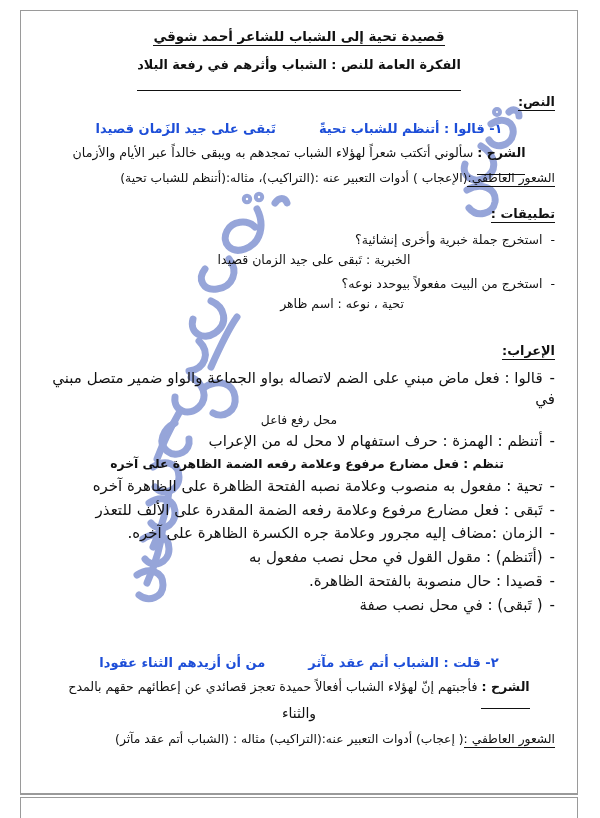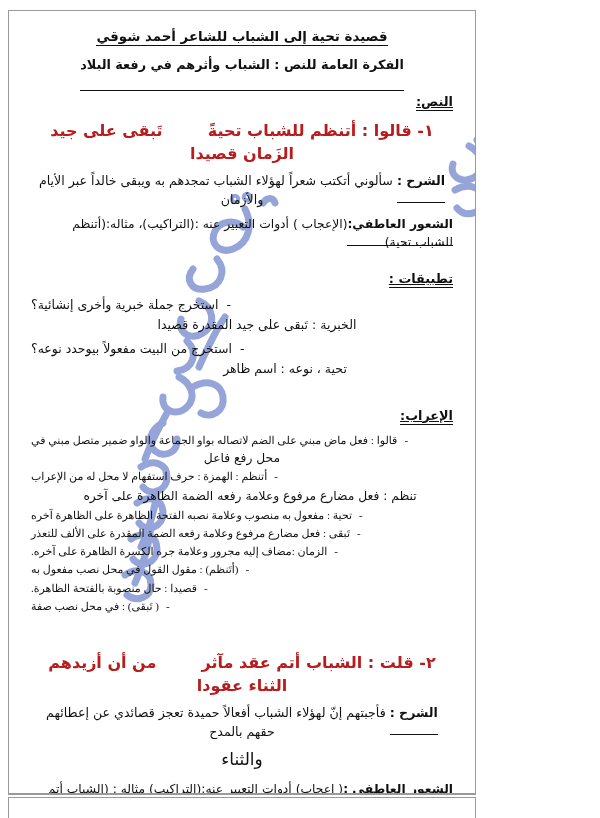--- a/index.html
+++ b/index.html
@@ -19,22 +19,22 @@
   .doc-viewport {
     position: relative;
     width: 600px;
     height: 818px;
     background: #ffffff;
   }
 
   
   .page {
     position: absolute;
-    left: 8px;
-    width: 468px;
+    left: 20px;
+    width: 558px;
     background: #ffffff;
     border: 1px solid #9a9a9a;
     box-sizing: border-box;
     overflow: hidden;
   }
   .page-one {
     top: 10px;
     height: 785px;
     border-bottom-width: 2px;
   }
@@ -91,95 +91,94 @@
   }
   .subtitle-line .u {
     border-bottom: 1.3px solid #111111;
     padding-bottom: 18px;
   }
 
   .section-head {
     font-weight: bold;
     font-size: 12.8px;
     margin: 18px 0 7px 0;
-    text-decoration: underline;
   }
   .section-head .u {
     border-bottom: 1.3px solid #111111;
     padding-bottom: 1px;
   }
 
   .verse {
-    color: #b91c1c;
-    font-weight: bold;
-    font-size: 16px;
+    color: #1d4ed8;
+    font-weight: bold;
+    font-size: 13px;
     text-align: center;
     margin: 4px 0 6px 0;
     letter-spacing: 0.1px;
   }
   .verse .hemistich-gap { display: inline-block; width: 34px; }
 
   .sharh {
     text-align: center;
     font-size: 12.6px;
     margin: 3px 0 6px 0;
   }
   .sharh .lbl {
     font-weight: bold;
     border-bottom: 1.2px solid #111111;
     padding-bottom: 14px;
   }
   .sharh-cont {
     text-align: center;
-    font-size: 17px;
+    font-size: 14px;
     margin: 0 0 7px 0;
   }
 
   .feeling {
     text-align: right;
     font-size: 12.3px;
     margin: 2px 0 8px 0;
   }
   .feeling .lbl {
-    font-weight: bold;
+    font-weight: normal;
     border-bottom: 1.2px solid #111111;
-    padding-bottom: 14px;
+    padding-bottom: 1px;
   }
 
   .q-list { margin: 0; padding: 0; list-style: none; }
   .q-item {
     font-size: 12.5px;
-    text-align: left;
+    text-align: right;
     margin: 5px 0 2px 0;
     padding-right: 0;
   }
   .q-item .dash { margin-left: 8px; }
   .ans {
     font-size: 12.5px;
     text-align: center;
     margin: 2px 0;
   }
   .ans-indent-a { padding-left: 30px; }
   .ans-indent-b { padding-left: 58px; }
   .ans-indent-c { padding-left: 86px; }
 
   .irab-list { margin: 0; padding: 0; list-style: none; }
   .irab-item {
-    font-size: 11px;
-    text-align: left;
+    font-size: 15px;
+    text-align: right;
     margin: 2.5px 0;
     line-height: 1.42;
-    font-family: Liberation Serif, serif;
   }
   .irab-item .dash { margin-left: 7px; }
   .irab-sub {
     font-size: 12.3px;
     text-align: center;
     margin: 2.5px 0;
     padding-left: 16px;
+    font-weight: bold;
   }
   .irab-wrap2 {
     text-align: center;
     font-size: 12.3px;
     margin-top: -2px;
   }
 
   .spacer-sm { height: 8px; }
   .spacer-lg { height: 30px; }
 </style>
@@ -247,21 +246,21 @@
 
       <p class="line feeling">
         <span class="lbl">الشعور العاطفي:</span><span>(الإعجاب ) أدوات التعبير عنه :(التراكيب)، مثاله:(أتنظم للشباب تحية)</span>
       </p>
 
       <p class="line section-head"><span class="u">تطبيقات :</span></p>
 
       <ul class="q-list">
         <li>
           <p class="line q-item"><span class="dash">-</span><span>استخرج جملة خبرية وأخرى إنشائية؟</span></p>
-          <p class="line ans ans-indent-a">الخبرية : تَبقى على جيد المقدرة قصيدا</p>
+          <p class="line ans ans-indent-a">الخبرية : تَبقى على جيد الزمان قصيدا</p>
         </li>
         <li>
           <p class="line q-item"><span class="dash">-</span><span>استخرج من البيت مفعولاً بيوحدد نوعه؟</span></p>
           <p class="line ans ans-indent-c">تحية  ،   نوعه : اسم ظاهر</p>
         </li>
       </ul>
 
       <div class="spacer-sm"></div>
 
       <p class="line section-head"><span class="u">الإعراب:</span></p>

